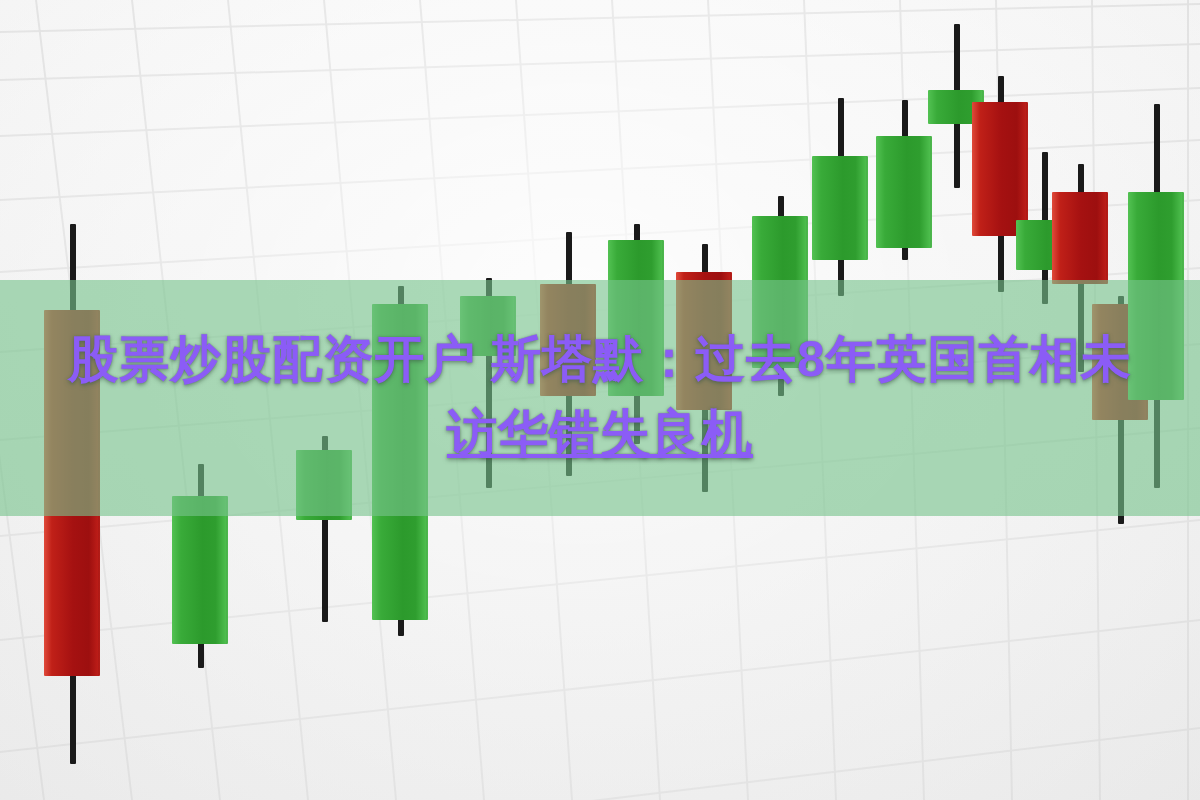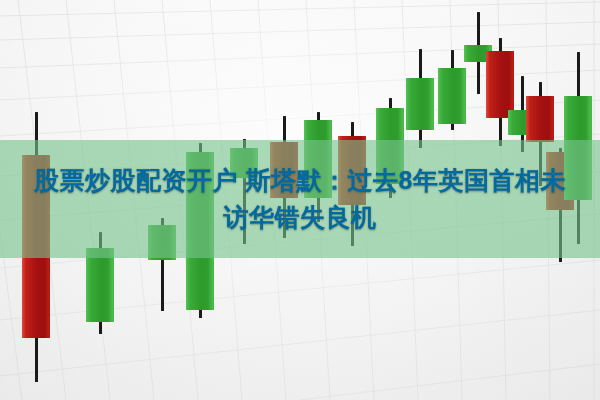--- a/index.html
+++ b/index.html
@@ -80,21 +80,21 @@
     text-align: center;
     color: #ffffff;
     font-weight: bold;
     font-size: 25px;
     line-height: 37px;
     letter-spacing: 0.5px;
     text-shadow: 0 1px 2px rgba(60,90,70,0.55), 0 0 1px rgba(70,100,80,0.5);
     pointer-events: none;
     white-space: nowrap;
   }
-  .headline .l2 { display: block; }
+  .headline .l2 { display: block; text-decoration: underline; }
 </style>
 </head>
 <body>
 
 <div id="stage">
 
   <div class="bg-base"></div>
   <svg class="grid-svg" viewBox="0 0 600 400" preserveAspectRatio="none" aria-hidden="true">
     <g stroke="#dcdcdc" stroke-width="1" fill="none" opacity="0.95">
 
@@ -196,18 +196,18 @@
         <div class="body down" style="left: 0px; width: 28px; top: 152px; height: 58px;"></div>
       </div>
       <div class="candle" style="left: 564px; top: 0px; width: 28px; height: 400px;">
         <div class="wick" style="left: 12.5px; top: 52px; height: 192px;"></div>
         <div class="body up" style="left: 0px; width: 28px; top: 96px; height: 104px;"></div>
       </div>
     </div>
 
   <div class="band" id="overlay-band" style="top: 140px; height: 118px; background: rgba(120, 196, 140, 0.62);"></div>
 
-  <div class="headline" id="headline" style="top: 162px; color: #0369a1; text-align: center;">
+  <div class="headline" id="headline" style="top: 162px; color: #8b5cf6; text-align: center;">
     <span class="l1">股票炒股配资开户 斯塔默：过去8年英国首相未</span>
     <span class="l2">访华错失良机</span>
   </div>
 
 </div>
 
 </body></html>

